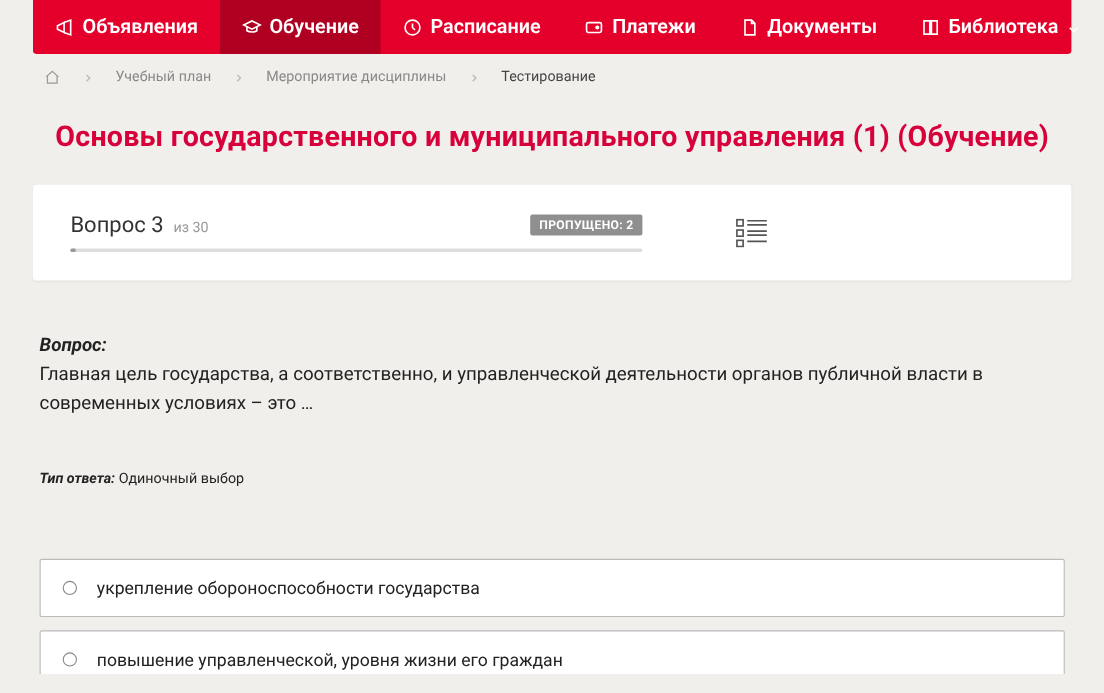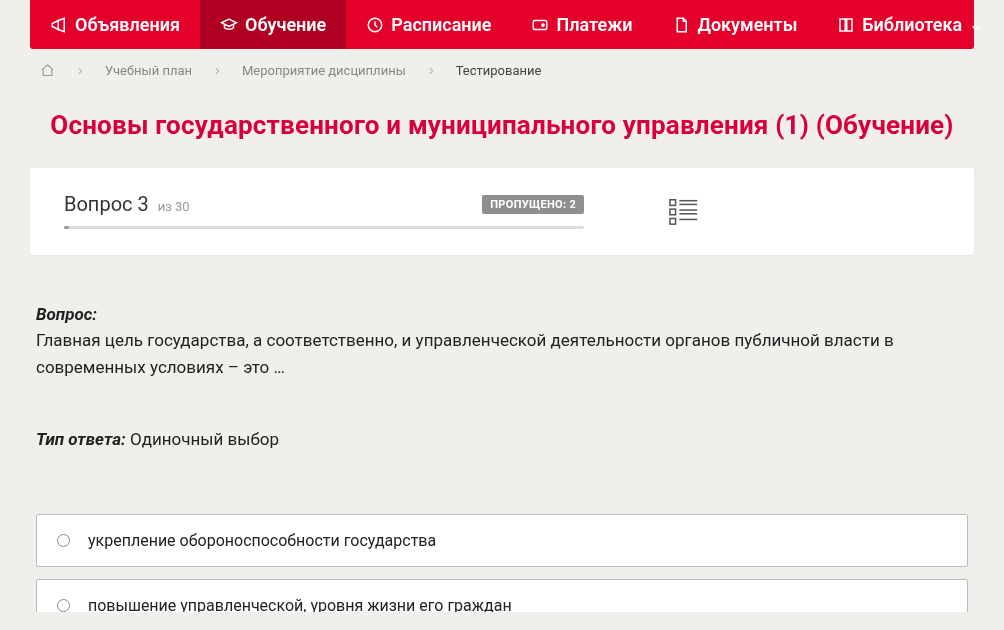--- a/index.html
+++ b/index.html
@@ -133,21 +133,21 @@
   .timer-main { font-size: 34px; font-weight: 400; letter-spacing: 1px; }
   .timer-sec { font-size: 24px; color: #888; margin-left: 2px; }
   .question-block {
     margin-top: 46px;
     padding: 0 6px;
     font-size: 17px;
     color: #222;
     line-height: 1.55;
   }
   .q-label-strong { font-weight: 700; font-style: italic; }
-  .answer-type-row { margin-top: 46px; font-size: 17px; }
+  .answer-type-row { margin-top: 46px; font-size: 13px; }
   .answers {
     margin-top: 58px;
     display: flex;
     flex-direction: column;
     gap: 12px;
     padding: 4px 6px;
   }
   .answer-option {
     border: 1px solid #bbb;
     background: #fff;

